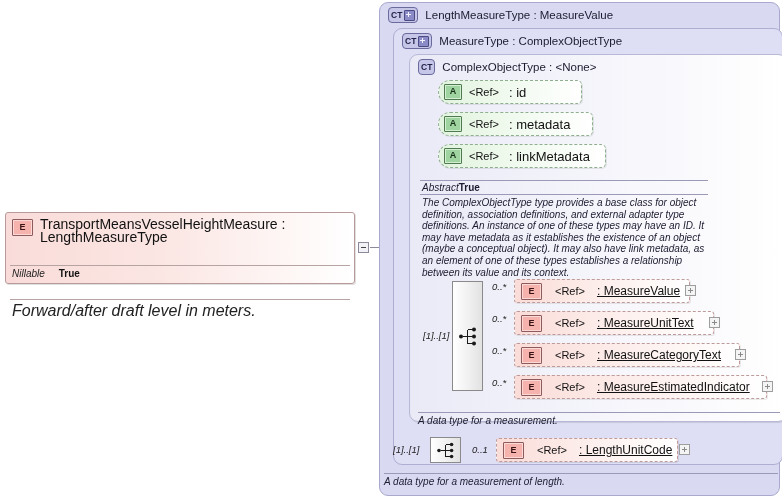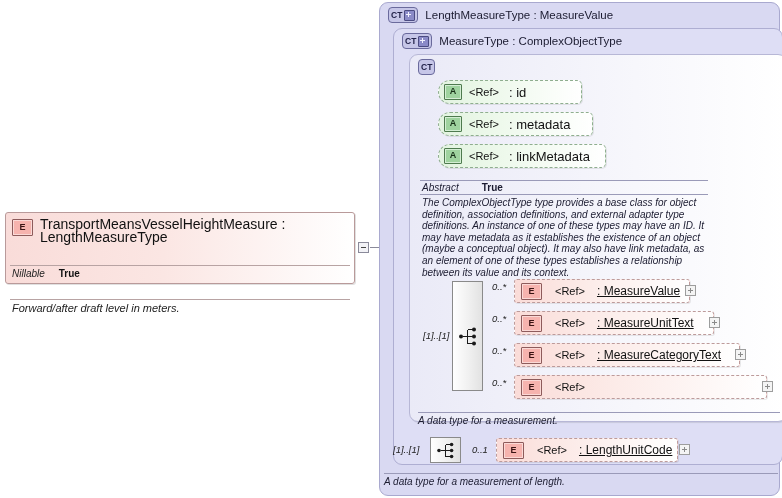--- a/index.html
+++ b/index.html
@@ -31,21 +31,21 @@
   }
   #left-element .title{font-size:14px;line-height:13px;color:#111;letter-spacing:0;}
   #left-element .row{
     border-top:1px solid #b8a3a3;margin:18px 4px;padding:2px 2px 2px 2px;
     display:flex;gap:14px;font-size:10px;
   }
   #left-element .row .k{font-style:italic;color:#222;}
   #left-element .row .v{font-weight:bold;color:#111;}
   #left-element .doc{
     border-top:1px solid #b8a3a3;margin:0 4px;padding:2px 2px;
-    font-style:italic;font-size:11px;color:#222;
+    font-style:italic;font-size:16px;color:#222;
   }
 
   
   #minus-box{
     left:358px;top:242px;width:11px;height:11px;
     border:1px solid #8a8a9a;background:#f2f2f6;box-sizing:border-box;
   }
   #minus-box:before{
     content:"";position:absolute;left:2px;top:4px;width:5px;height:1px;background:#444;
   }
@@ -103,21 +103,21 @@
   .attr .ref{font-size:11px;color:#111;}
   .attr .nm{font-size:13px;color:#111;margin-left:10px;}
 
   
   #abstract-block{
     position:absolute;left:420px;top:180px;width:288px;
     font-size:10px;color:#1b1b30;
   }
   #abstract-block .ab-row{
     border-top:1px solid #9a9ab8;border-bottom:1px solid #9a9ab8;
-    display:flex;gap:23px;padding:1px 2px;text-align:right;
+    display:flex;gap:0;padding:1px 2px;text-align:right;
   }
   #abstract-block .ab-row .k{font-style:italic;}
   #abstract-block .ab-row .v{font-weight:bold;}
   #abstract-block .ab-doc{
     font-style:italic;line-height:11.6px;padding:2px 2px 0 2px;color:#1b1b30;
   }
 
   
   .seq{
     position:absolute;box-sizing:border-box;
@@ -229,20 +229,21 @@
       </span>
     <span>MeasureType : ComplexObjectType</span>
   </div>
 </div>
 
 <div class="panel" id="panel-complex">
   <div class="panel-hdr">
     <span class="ctbadge">
         <span>CT</span>
       </span>
+    <span>ComplexObjectType : &lt;None&gt;</span>
   </div>
 </div>
 
 <div class="attr" style="left:438px;top:80px;width:144px;">
   <div class="abadge">A</div>
   <span class="ref">&lt;Ref&gt;</span>
   <span class="nm">: id</span>
 </div>
 <div class="attr" style="left:438px;top:112px;width:155px;">
   <div class="abadge">A</div>
@@ -303,20 +304,21 @@
   <div class="ebadge" style="margin-top:0;">E</div>
   <span class="ref">&lt;Ref&gt;</span>
   <span class="nm">: MeasureCategoryText</span>
 </div>
 <div class="expand" style="left:735px;top:349px;"></div>
 
 <div class="occ" style="left:492px;top:377px;">0..*</div>
 <div class="elem" style="left:514px;top:375px;width:253px;">
   <div class="ebadge" style="margin-top:0;">E</div>
   <span class="ref">&lt;Ref&gt;</span>
+  <span class="nm">: MeasureEstimatedIndicator</span>
 </div>
 <div class="expand" style="left:762px;top:381px;"></div>
 
 <div class="paneldoc" id="doc-measure">A data type for a measurement.</div>
 
 <div class="occ" style="left:393px;top:444px;">[1]..[1]</div>
 <div class="seq" id="seq-length">
   <svg width="20" height="20" viewBox="0 0 20 20">
     <g stroke="#1a1a1a" stroke-width="1" fill="none" shape-rendering="crispEdges">
       <path d="M4.5 10.5 H9.5"></path>

